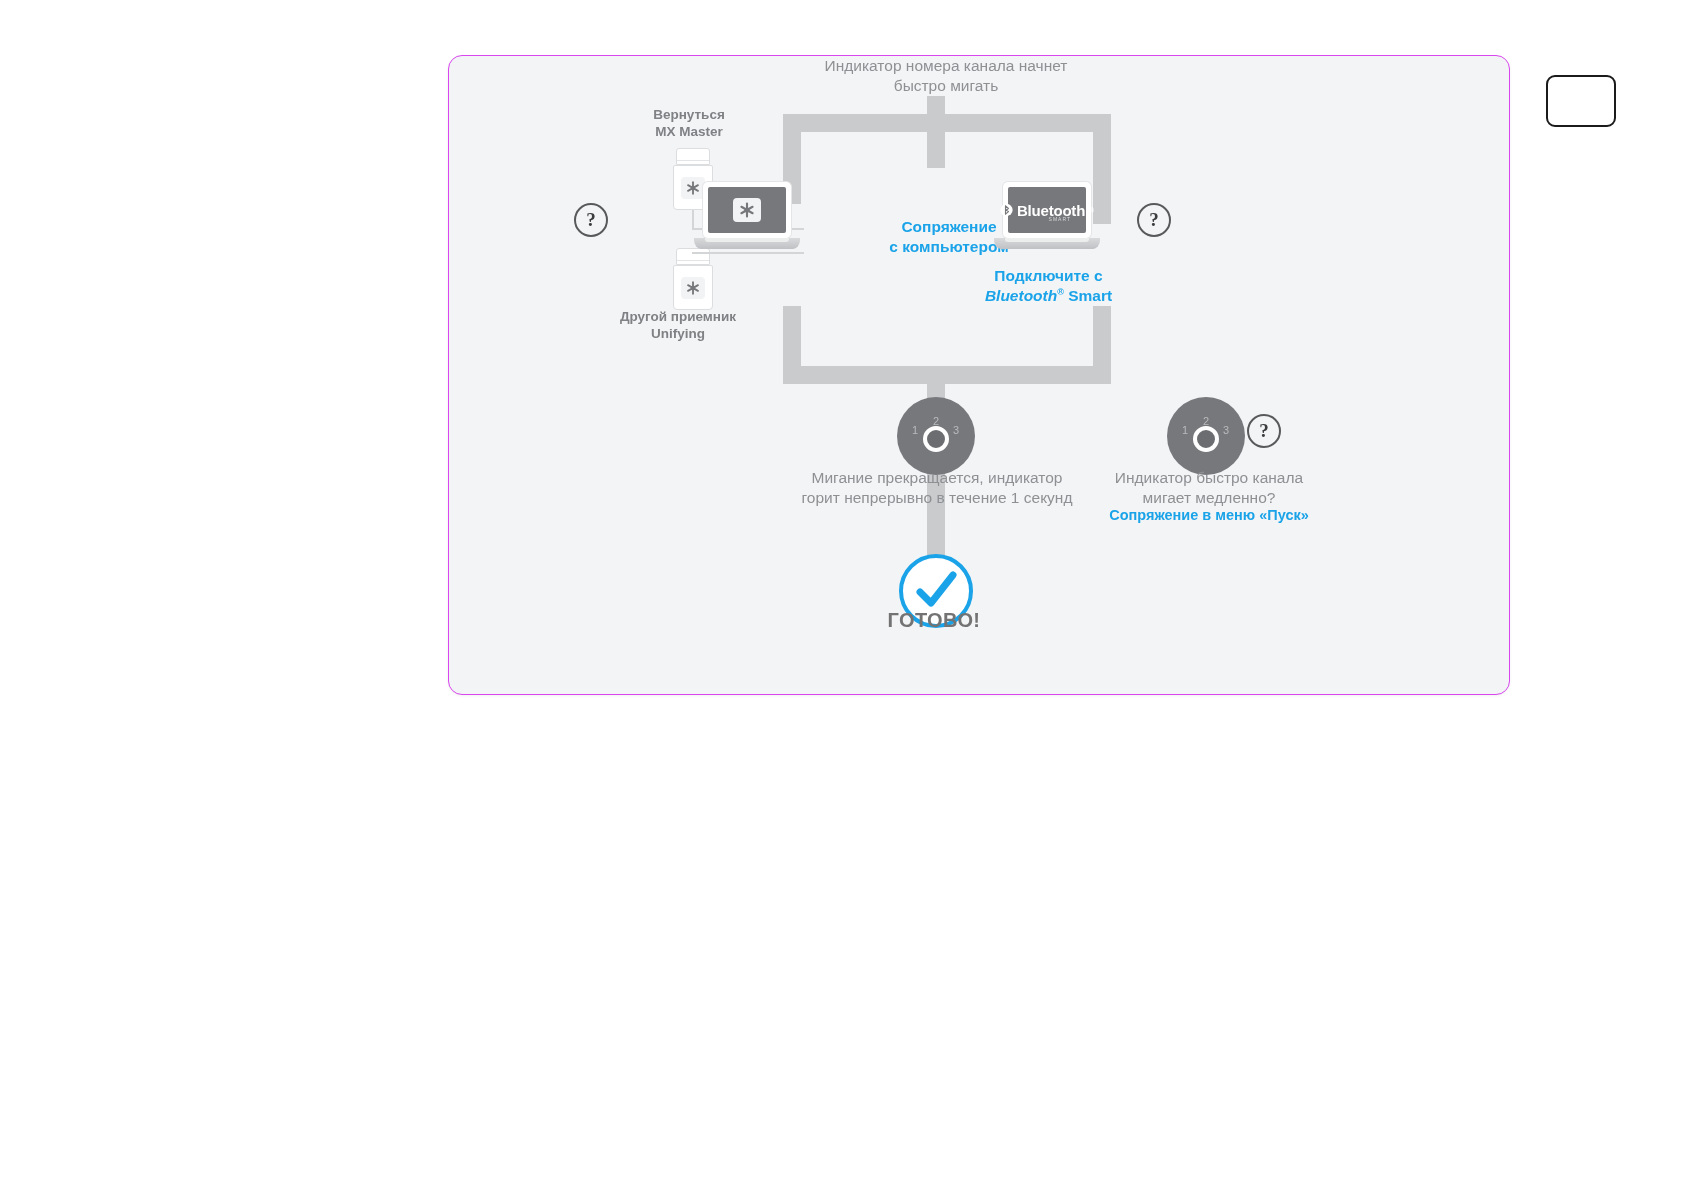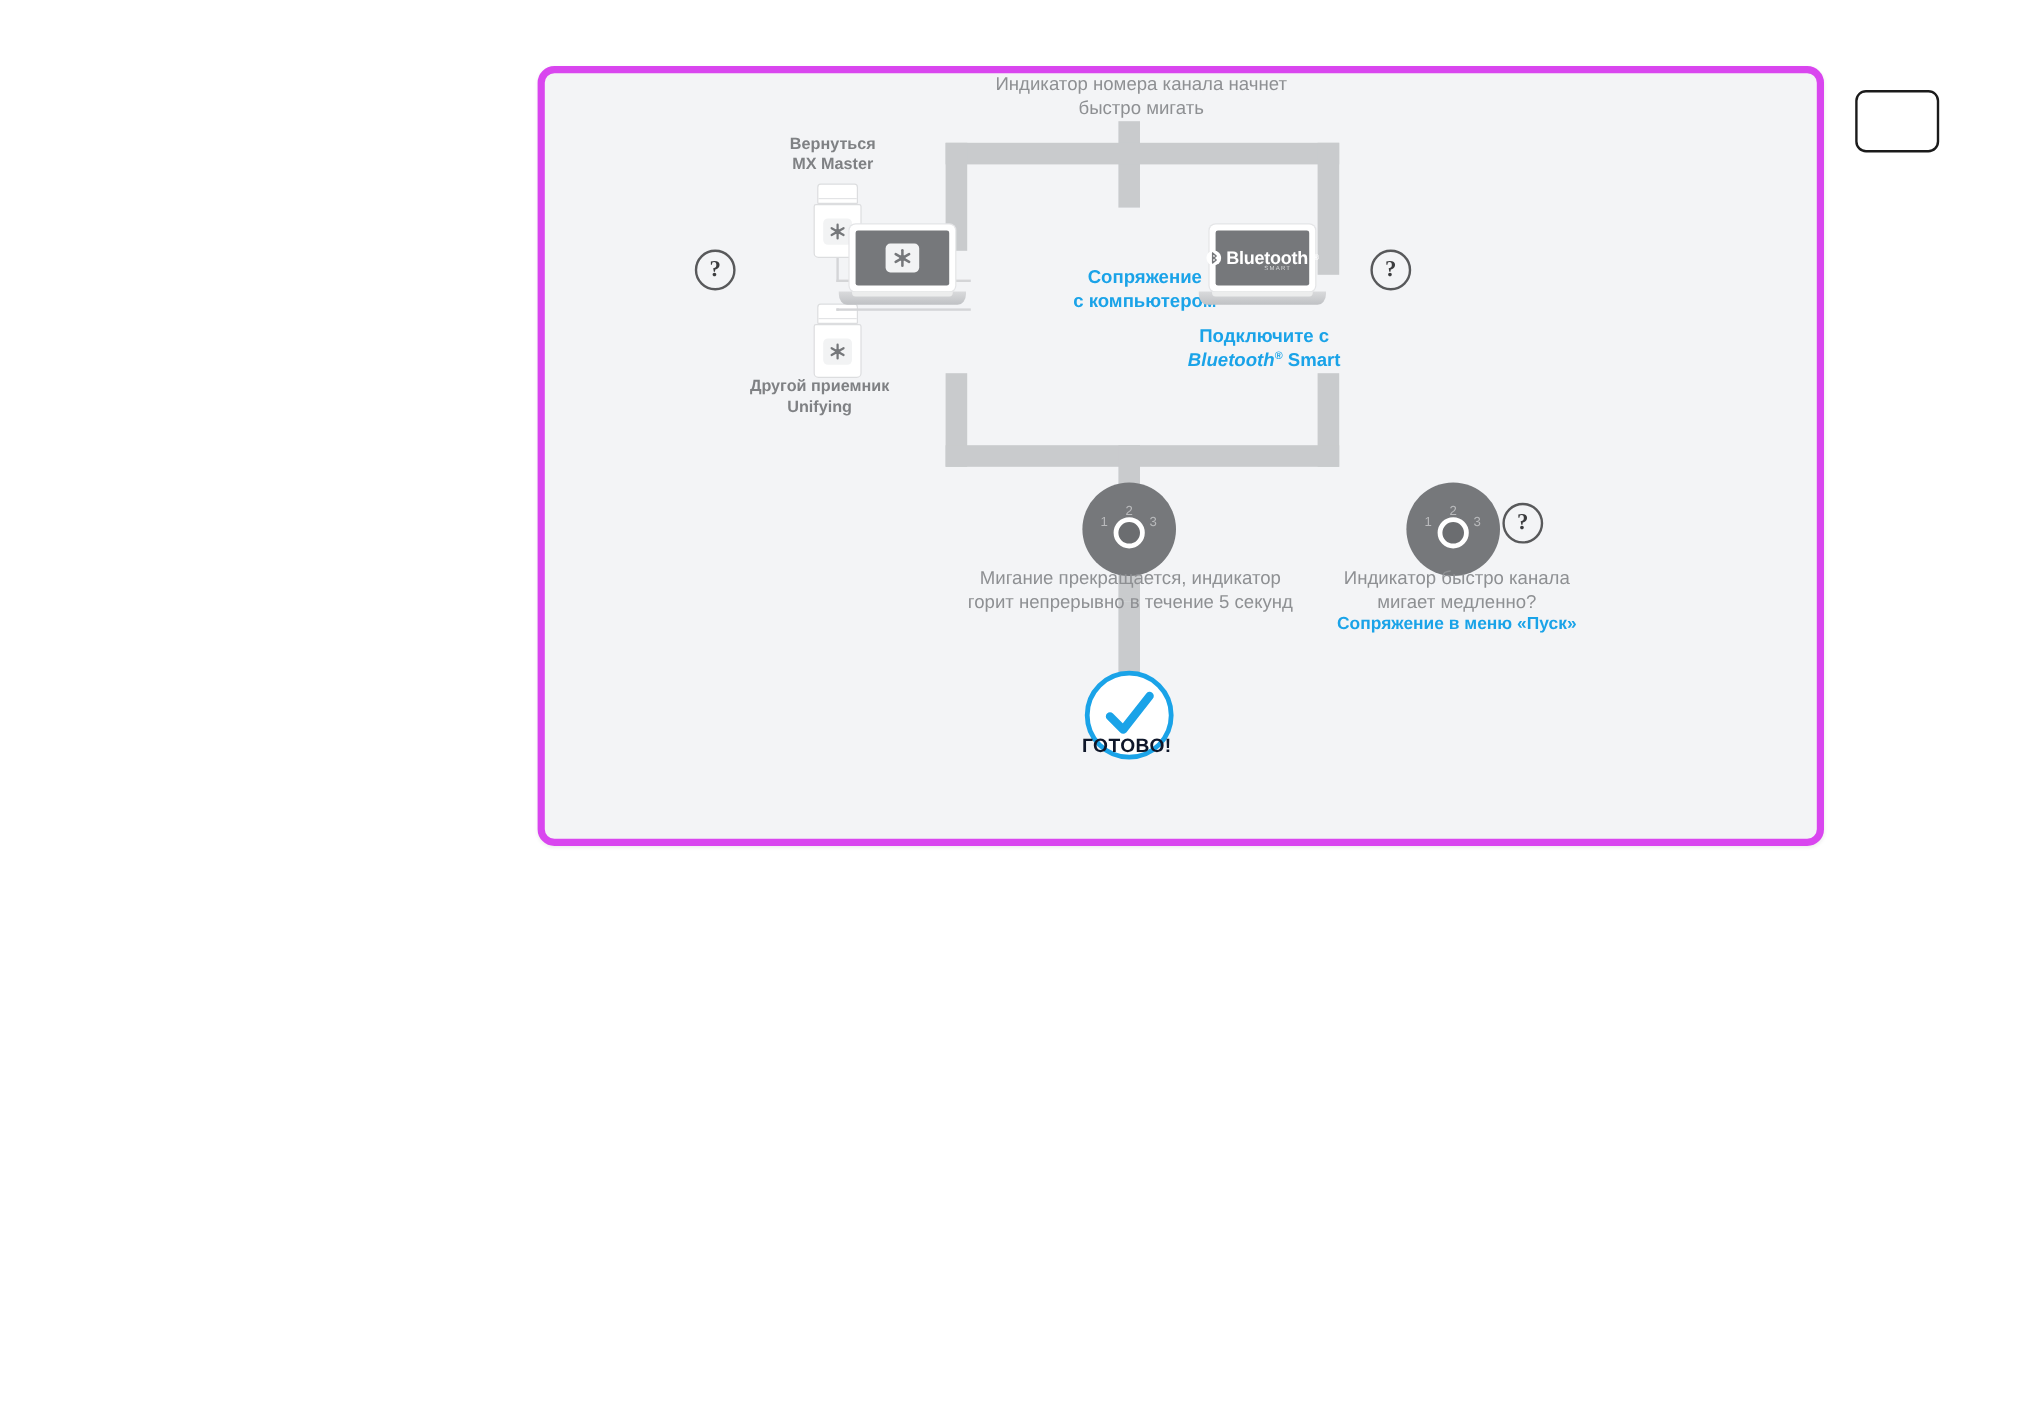--- a/index.html
+++ b/index.html
@@ -20,21 +20,21 @@
   }
 
   
   .panel {
     position: absolute;
     left: 448px;
     top: 55px;
     width: 1060px;
     height: 638px;
     background: #f3f4f6;
-    border: 6px solid #d946ef;
+    border: 1px solid #d946ef;
     border-radius: 14px;
     box-shadow: 0 1px 3px rgba(0,0,0,0.06);
     overflow: hidden;
   }
 
   .panel-inner { position: absolute; inset: 0; }
 
   
   .flow { position: absolute; background: #c9cbcd; }
 
@@ -194,22 +194,22 @@
   .done-circle {
     position: absolute;
     width: 74px; height: 74px;
     border-radius: 50%;
     border: 4px solid #1aa3e8;
     background: #ffffff;
     box-sizing: border-box;
   }
   .done-label {
     position: absolute;
-    color: #0f172a;
-    font-size: 16px;
+    color: #737373;
+    font-size: 20px;
     font-weight: bold;
     letter-spacing: 0.4px;
     text-align: center;
     font-family: "Liberation Sans", sans-serif;
   }
 
   
   .bt-mark { display: flex; align-items: center; gap: 4px; }
   .bt-mark .bt-word {
     color: #ffffff;
@@ -363,21 +363,21 @@
       <div class="qmark" style="left:688px; top:147px;">?</div>
 
       <div class="puck" style="left:448px; top:341px;">
         <span class="num n1">1</span>
         <span class="num n2">2</span>
         <span class="num n3">3</span>
         <div class="ring"></div>
       </div>
 
       <div class="cap" style="left:330px; top:412px; width:316px;">Мигание прекращается, индикатор
-горит непрерывно в течение 5 секунд</div>
+горит непрерывно в течение 1 секунд</div>
 
       <div class="puck" style="left:718px; top:341px;">
         <span class="num n1">1</span>
         <span class="num n2">2</span>
         <span class="num n3">3</span>
         <div class="ring"></div>
       </div>
 
       <div class="qmark" style="left:798px; top:358px;">?</div>
 

